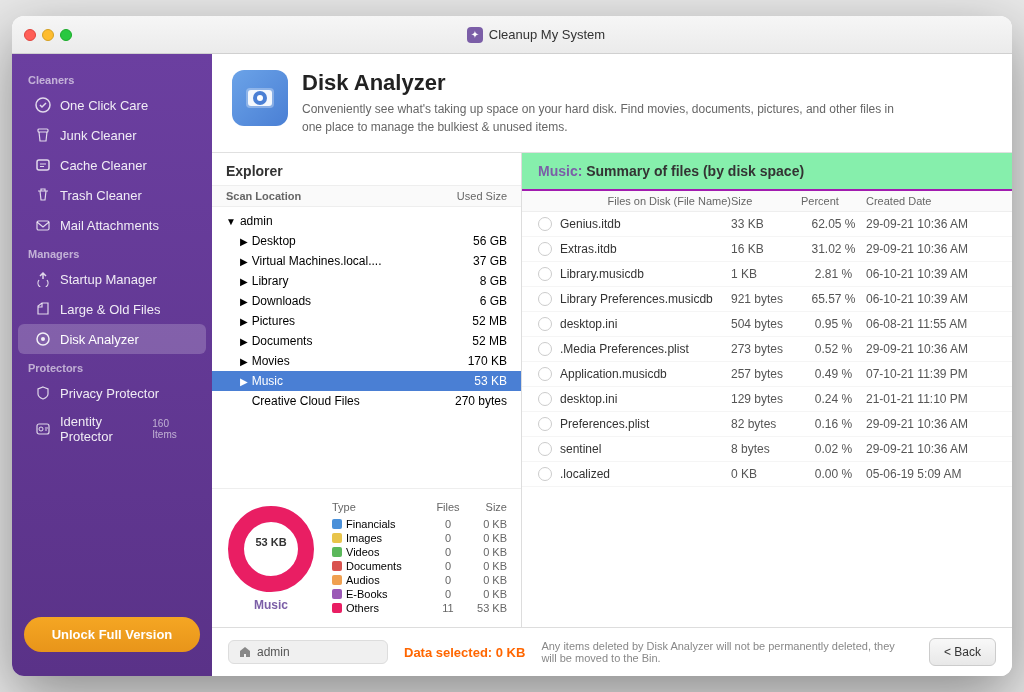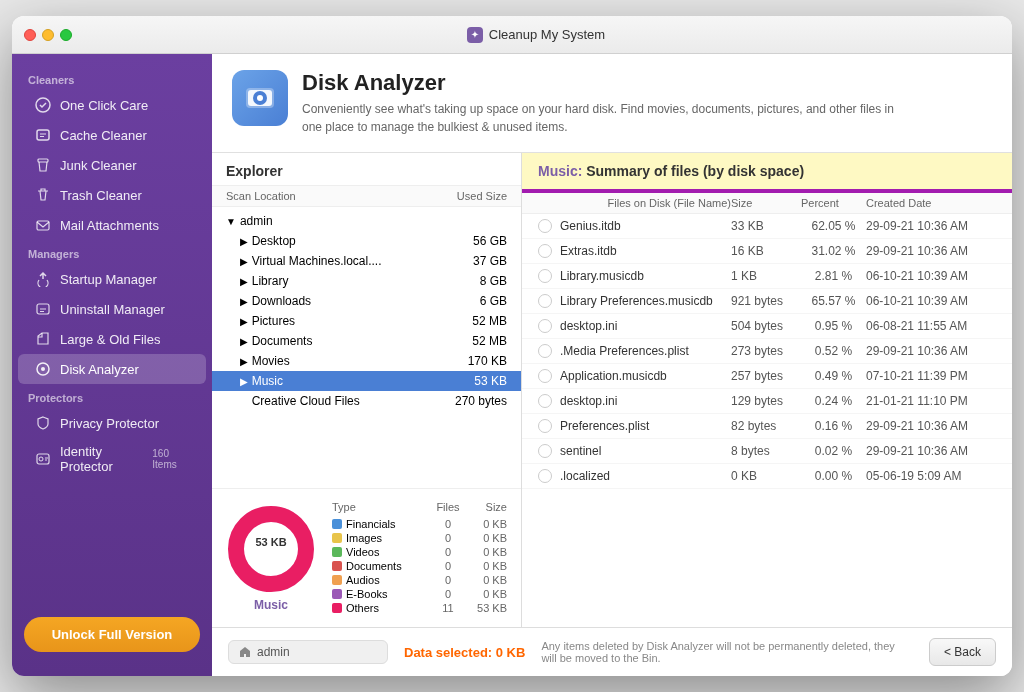--- a/index.html
+++ b/index.html
@@ -193,21 +193,21 @@
       color: #333;
       padding: 10px 14px 6px;
       border-bottom: 1px solid #eee;
     }
     .explorer-header-row {
       display: flex;
       padding: 4px 14px;
       border-bottom: 1px solid #eee;
       background: #fafafa;
     }
-    .col-scan { flex: 1; font-size: 11px; color: #666; font-weight: 400; }
+    .col-scan { flex: 1; font-size: 11px; color: #666; font-weight: 700; }
     .col-size { width: 70px; text-align: right; font-size: 11px; color: #666; font-weight: 500; }
     .explorer-tree {
       flex: 1;
       overflow-y: auto;
       padding: 4px 0;
     }
     .tree-item {
       display: flex;
       align-items: center;
       padding: 3px 14px;
@@ -270,22 +270,22 @@
     
     .details-panel {
       flex: 1;
       display: flex;
       flex-direction: column;
       background: #fff;
       overflow: hidden;
     }
     .details-header {
       padding: 10px 16px;
-      border-bottom: 4px solid #a21caf;
-      background: #fef9c3;
+      border-bottom: 2px solid #a21caf;
+      background: #86efac;
     }
     .details-header h2 {
       font-size: 14px;
       font-weight: 600;
       color: #7b5ea7;
     }
     .details-header h2 span { color: #333; }
     .details-table-header {
       display: flex;
       padding: 4px 16px;
@@ -397,41 +397,41 @@
               <circle cx="8" cy="8" r="7" fill="none" stroke="rgba(255,255,255,0.8)" stroke-width="1.5"></circle>
               <path d="M5 8l2 2 4-4" stroke="rgba(255,255,255,0.8)" stroke-width="1.5" fill="none"></path>
             </svg>
         </div>
         <span>One Click Care</span>
       </div>
 
       <div class="sidebar-item">
         <div class="sidebar-icon">
           <svg width="16" height="16" viewBox="0 0 16 16">
+              <rect x="3" y="2" width="10" height="3" rx="1" fill="none" stroke="rgba(255,255,255,0.8)" stroke-width="1.2"></rect>
+              <path d="M4 5l1 9h6l1-9" fill="none" stroke="rgba(255,255,255,0.8)" stroke-width="1.2"></path>
+            </svg>
+        </div>
+        <span>Junk Cleaner</span>
+      </div>
+
+      <div class="sidebar-item">
+        <div class="sidebar-icon">
+          <svg width="16" height="16" viewBox="0 0 16 16">
               <rect x="2" y="3" width="12" height="10" rx="2" fill="none" stroke="rgba(255,255,255,0.8)" stroke-width="1.5"></rect>
               <line x1="5" y1="7" x2="11" y2="7" stroke="rgba(255,255,255,0.8)" stroke-width="1.2"></line>
               <line x1="5" y1="9.5" x2="9" y2="9.5" stroke="rgba(255,255,255,0.8)" stroke-width="1.2"></line>
             </svg>
         </div>
         <span>Cache Cleaner</span>
       </div>
 
       <div class="sidebar-item">
         <div class="sidebar-icon">
           <svg width="16" height="16" viewBox="0 0 16 16">
-              <rect x="3" y="2" width="10" height="3" rx="1" fill="none" stroke="rgba(255,255,255,0.8)" stroke-width="1.2"></rect>
-              <path d="M4 5l1 9h6l1-9" fill="none" stroke="rgba(255,255,255,0.8)" stroke-width="1.2"></path>
-            </svg>
-        </div>
-        <span>Junk Cleaner</span>
-      </div>
-
-      <div class="sidebar-item">
-        <div class="sidebar-icon">
-          <svg width="16" height="16" viewBox="0 0 16 16">
               <path d="M3 4h10M6 4V2h4v2M5 4l1 9h4l1-9" fill="none" stroke="rgba(255,255,255,0.8)" stroke-width="1.2"></path>
             </svg>
         </div>
         <span>Trash Cleaner</span>
       </div>
 
       <div class="sidebar-item">
         <div class="sidebar-icon">
           <svg width="16" height="16" viewBox="0 0 16 16">
               <rect x="2" y="4" width="12" height="9" rx="1.5" fill="none" stroke="rgba(255,255,255,0.8)" stroke-width="1.2"></rect>
@@ -446,29 +446,20 @@
       <div class="sidebar-item">
         <div class="sidebar-icon">
           <svg width="16" height="16" viewBox="0 0 16 16">
               <path d="M8 2v6M5 5l3-3 3 3" fill="none" stroke="rgba(255,255,255,0.8)" stroke-width="1.5"></path>
               <path d="M4 9a5 5 0 1 0 8 0" fill="none" stroke="rgba(255,255,255,0.8)" stroke-width="1.2"></path>
             </svg>
         </div>
         <span>Startup Manager</span>
       </div>
 
-      <div class="sidebar-item">
-        <div class="sidebar-icon">
-          <svg width="16" height="16" viewBox="0 0 16 16">
-              <rect x="2" y="3" width="12" height="10" rx="2" fill="none" stroke="rgba(255,255,255,0.8)" stroke-width="1.2"></rect>
-              <path d="M5 8h6M5 10.5h4" fill="none" stroke="rgba(255,255,255,0.8)" stroke-width="1.2"></path>
-            </svg>
-        </div>
-        <span>Uninstall Manager</span>
-      </div>
 
       <div class="sidebar-item">
         <div class="sidebar-icon">
           <svg width="16" height="16" viewBox="0 0 16 16">
               <path d="M3 13V5l4-3h6v11H3z" fill="none" stroke="rgba(255,255,255,0.8)" stroke-width="1.2"></path>
               <path d="M7 2v4H3" fill="none" stroke="rgba(255,255,255,0.8)" stroke-width="1.2"></path>
             </svg>
         </div>
         <span>Large &amp; Old Files</span>
       </div>

